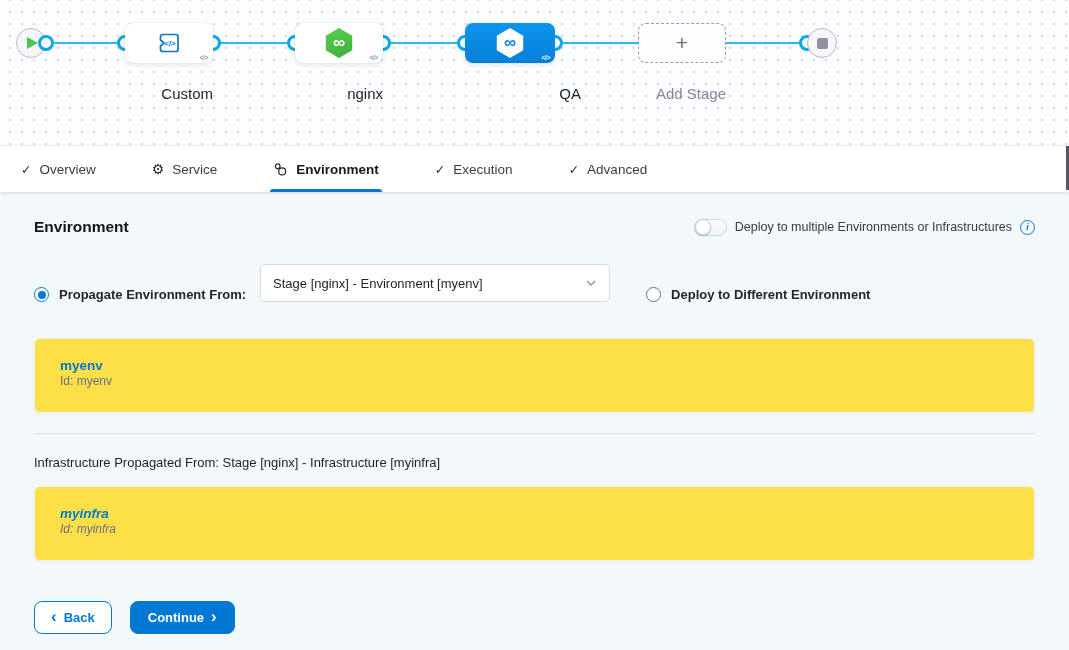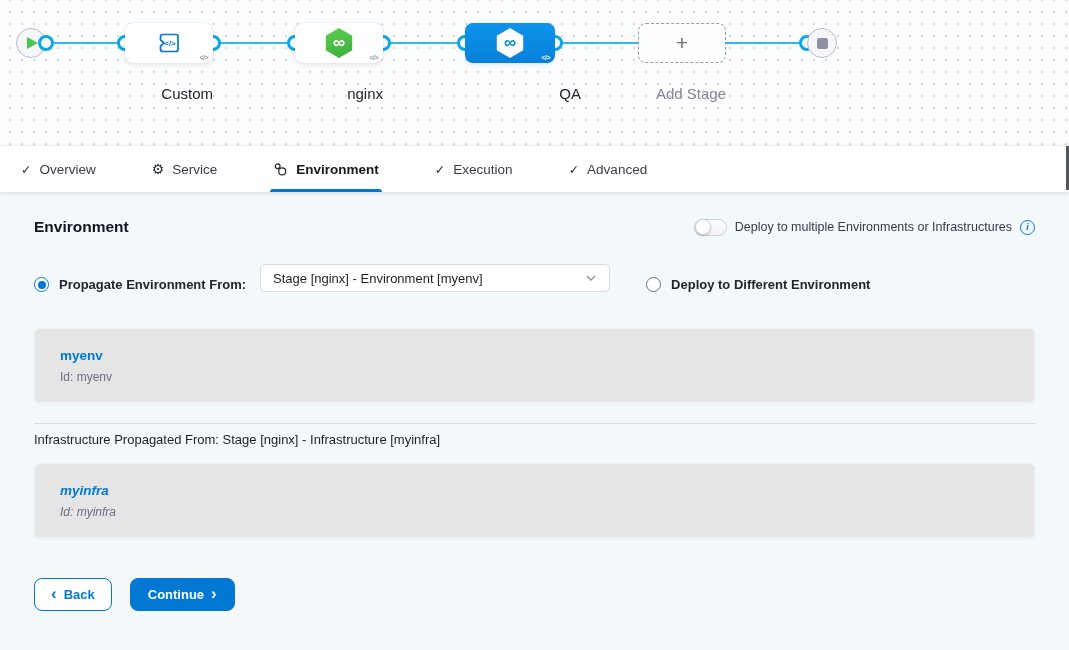--- a/index.html
+++ b/index.html
@@ -68,33 +68,33 @@
     font-size:9px;font-weight:700;display:flex;align-items:center;justify-content:center;
     font-style:italic;cursor:pointer;box-sizing:content-box;}
 
   .radio-row{display:flex;align-items:flex-end;margin-top:28px;}
   .radio{width:15px;height:15px;border-radius:50%;box-sizing:border-box;flex-shrink:0;
     position:relative;background:#fff;cursor:pointer;}
   .radio.on{border:1.5px solid #0278d5;}
   .radio.on::after{content:"";position:absolute;inset:2.5px;border-radius:50%;background:#0278d5;}
   .radio.off{border:1.5px solid #6d6f8a;}
   .radio-label{font-size:13px;font-weight:700;color:#22252e;margin-left:10px;cursor:pointer;}
-  .select{width:350px;height:28px;background:#fff;border:1px solid #d9dae6;border-radius:5px;
+  .select{width:350px;height:38px;background:#fff;border:1px solid #d9dae6;border-radius:5px;
     margin-left:14px;display:flex;align-items:center;justify-content:space-between;
     padding:0 12px;box-sizing:border-box;cursor:pointer;}
   .select-value{font-size:13px;color:#1d2026;}
   .gap2{margin-left:36px;}
 
-  .env-card{background:#e5e5e5;border:1px solid #eef0f5;border-radius:6px;height:75px;
+  .env-card{background:#fde047;border:1px solid #eef0f5;border-radius:6px;height:75px;
     box-sizing:border-box;box-shadow:0 1px 3px rgba(40,41,61,.06);padding:17px 25px;margin-top:36px;}
   .env-card.second{margin-top:16px;font-style:italic;}
   .card-name{font-size:13.5px;font-weight:700;color:#0278d5;text-decoration:none;cursor:pointer;display:inline-block;}
-  .card-id{font-size:12px;color:#6c6e86;margin-top:6px;}
+  .card-id{font-size:12px;color:#6c6e86;}
   .divider{border-top:1px solid #d9dde6;margin-top:20px;}
-  .infra-note{margin-top:8px;font-size:13px;color:#1d2026;}
+  .infra-note{margin-top:21px;font-size:13px;color:#1d2026;}
 
   .btn-row{display:flex;align-items:center;gap:18px;margin-top:40px;}
   .btn{height:33px;border-radius:8px;font-family:"Liberation Sans",sans-serif;font-size:13px;
     font-weight:700;display:flex;align-items:center;gap:7px;cursor:pointer;padding:0 16px;}
   .btn.outline{background:#fff;border:1.5px solid #0278d5;color:#0278d5;}
   .btn.solid{background:#0278d5;border:1.5px solid #0278d5;color:#fff;padding:0 17px;}
   .bchev{font-size:17px;font-weight:700;line-height:1;margin-top:-2px;}
 </style>
 </head>
 <body>

